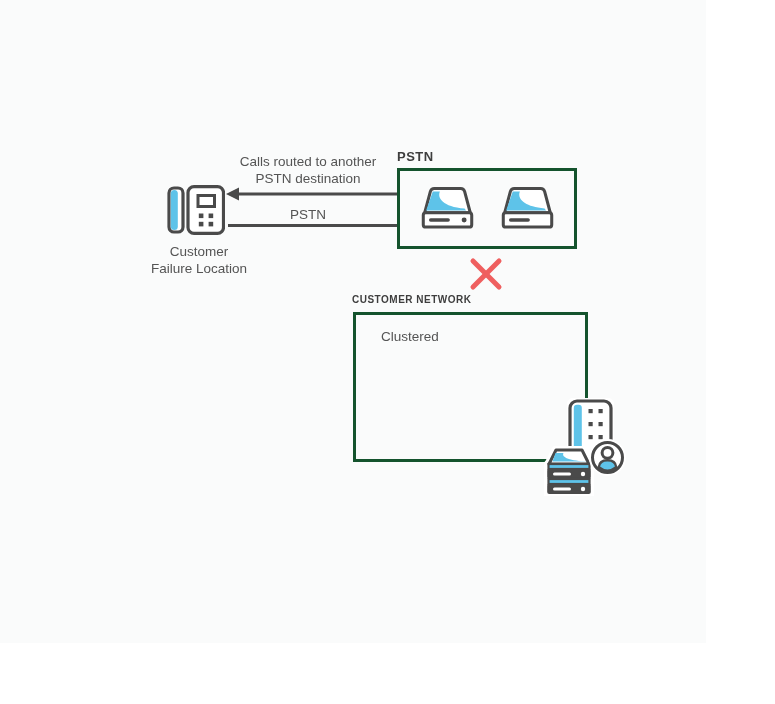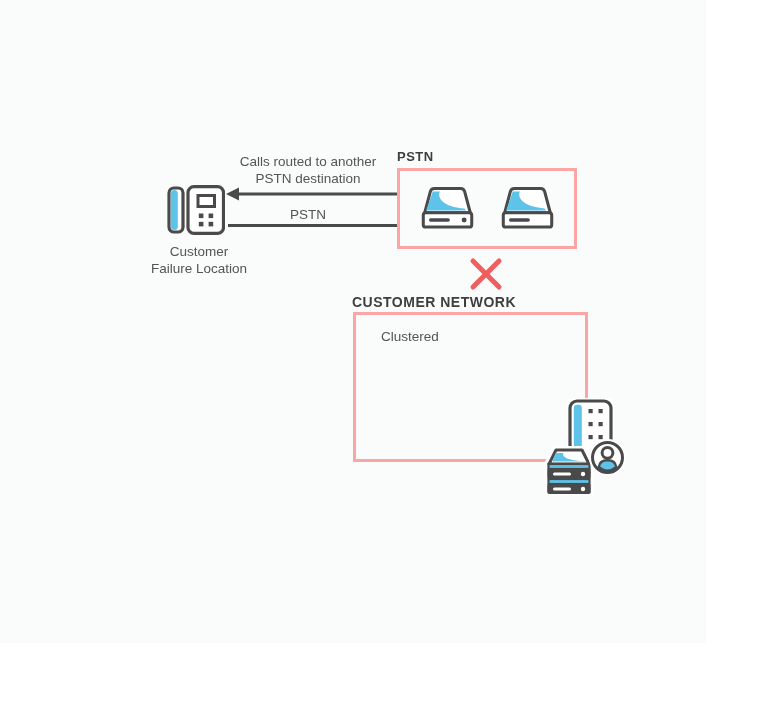--- a/index.html
+++ b/index.html
@@ -5,21 +5,21 @@
   html,body{margin:0;padding:0;}
   .canvas{
     position:relative;width:775px;height:704px;overflow:hidden;
     font-family:"Liberation Sans",sans-serif;background:#ffffff;
   }
   .stage{position:absolute;left:0;top:0;width:706px;height:643px;background:#fafbfb;}
   .footer{position:absolute;left:0;top:643px;width:775px;height:61px;background:#ffffff;}
   .abs{position:absolute;}
   .lbl{color:#545454;font-size:13.5px;line-height:17px;text-align:center;white-space:pre-line;}
   .bold-title{color:#3e3e3e;font-weight:bold;font-size:13px;letter-spacing:.5px;}
-  .box{border:3px solid #fca5a5;box-sizing:border-box;background:transparent;}
+  .box{border:3px solid #14532d;box-sizing:border-box;background:transparent;}
   .dashed{border:2px dashed #c9cbca;box-sizing:border-box;}
   .hline{background:#4a4a4a;height:3px;}
   svg{display:block;}
 </style>
 </head>
 <body>
 
 <svg width="0" height="0" style="position:absolute" aria-hidden="true">
   <defs>
     <symbol id="disk-base" viewBox="0 0 60 48">
@@ -73,21 +73,21 @@
       <svg class="abs" style="left:99px;top:14px;" width="57" height="46" viewBox="0 0 60 48">
           <use href="#disk-base"></use>
         </svg>
     </div>
 
     <svg class="abs" style="left:467px;top:255px;" width="38" height="38" viewBox="0 0 38 38">
       <line x1="6" y1="6" x2="32" y2="32" stroke="#ef5f5f" stroke-width="5" stroke-linecap="round"></line>
       <line x1="32" y1="6" x2="6" y2="32" stroke="#ef5f5f" stroke-width="5" stroke-linecap="round"></line>
     </svg>
 
-    <div class="abs bold-title" style="left:352px;top:294px;font-size:14px;">CUSTOMER NETWORK</div>
+    <div class="abs bold-title" style="left:352px;top:294px;font-size:10px;">CUSTOMER NETWORK</div>
 
     <div class="abs box" style="left:353px;top:312px;width:235px;height:150px;">
       <div class="abs lbl" style="left:25px;top:13px;text-align:left;">Clustered</div>
     </div>
 
     <svg class="abs" style="left:567px;top:398px;" width="47" height="62" viewBox="0 0 47 62">
       <rect x="3" y="3" width="41" height="56" rx="7" fill="#ffffff" stroke="#ffffff" stroke-width="9"></rect>
       <rect x="3" y="3" width="41" height="56" rx="7" fill="#ffffff" stroke="#4a4a4a" stroke-width="3.2"></rect>
       <rect x="6.8" y="6.8" width="8" height="48.5" rx="3.2" fill="#5ec3e9"></rect>
       <rect x="21.5" y="11" width="4.2" height="4.2" fill="#4a4a4a"></rect>

